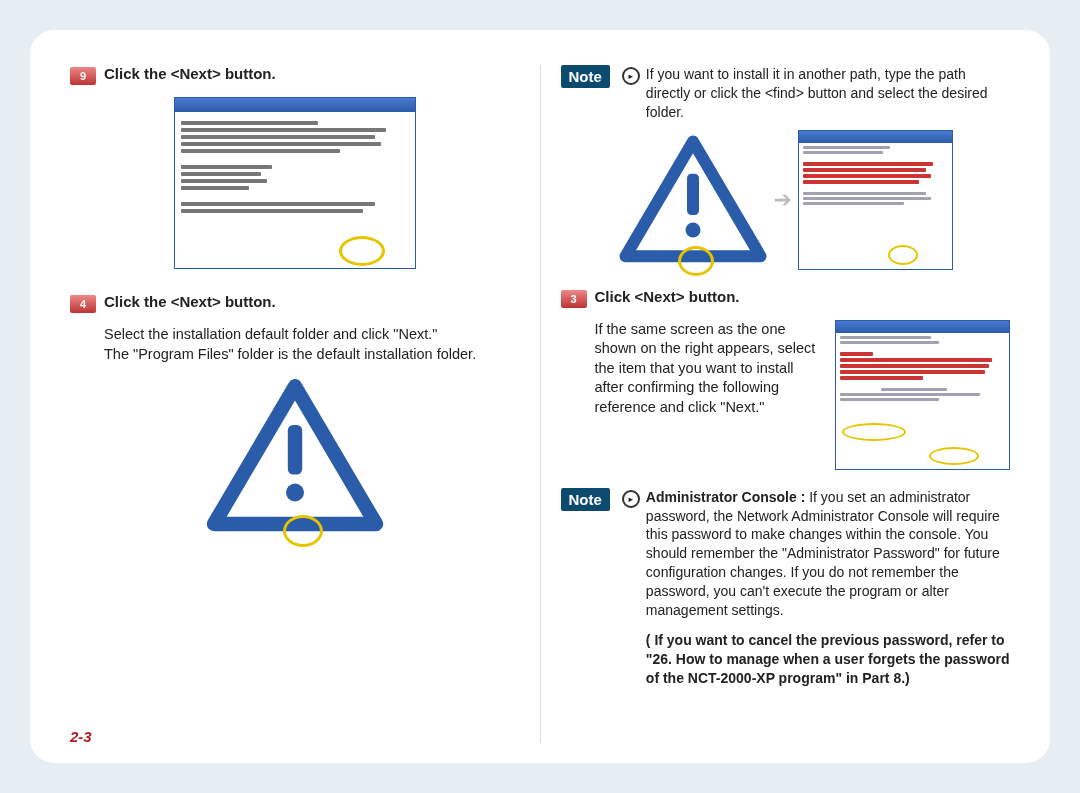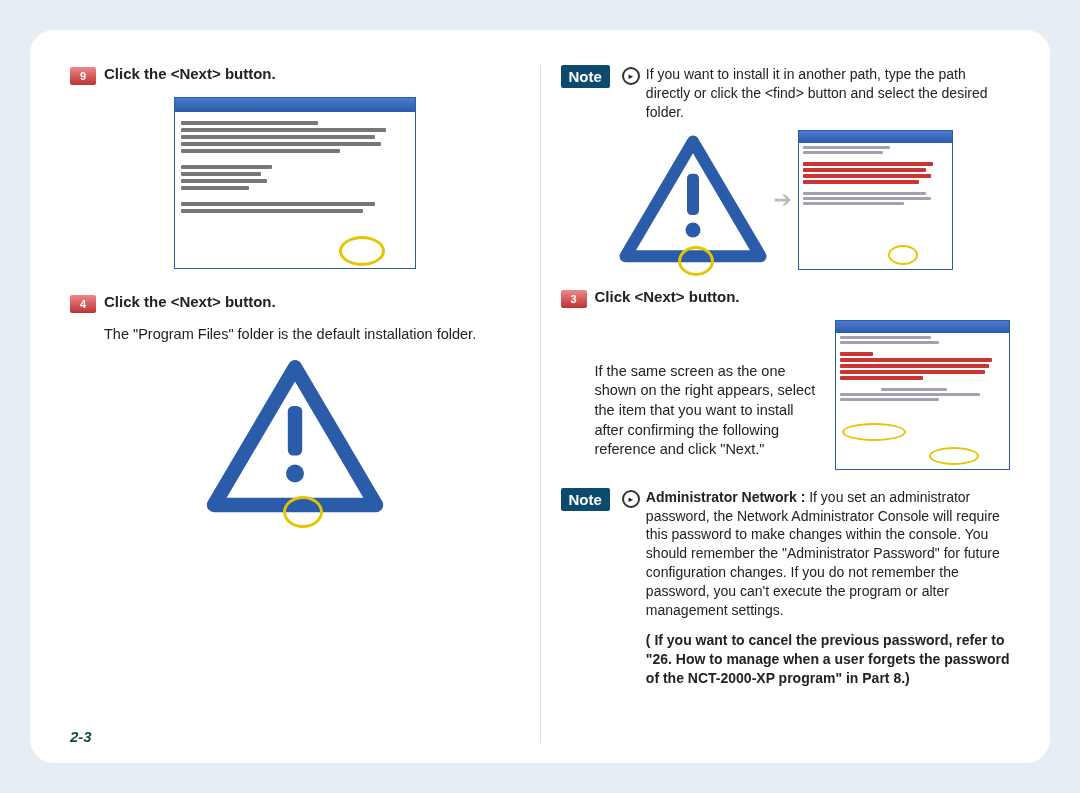--- a/index.html
+++ b/index.html
@@ -20,23 +20,23 @@
   .yellow-ring{width:40px;height:24px;border:3px solid #e5c400;border-radius:50%;position:absolute;}
   .warn{width:180px;height:165px;position:relative;}
   .warn svg{width:100%;height:100%;}
   .sidebox{width:155px;border:1px solid #2a5caa;background:#fff;font-size:5px;color:#555;padding:4px;box-sizing:border-box;position:relative;}
   .sidebox .titlebar{margin:-4px -4px 3px -4px;height:12px;}
   .note-row{display:flex;align-items:flex-start;margin-bottom:6px;}
   .note-badge{background:#0c4a6e;color:#fff;font-size:15px;font-weight:700;padding:3px 8px;border-radius:2px;margin-right:12px;flex-shrink:0;}
   .note-row .bullet{width:14px;height:14px;border-radius:50%;border:2px solid #333;display:flex;align-items:center;justify-content:center;font-size:9px;margin-right:6px;flex-shrink:0;margin-top:2px;}
   .note-text{font-size:14px;line-height:1.35;}
   .note-text .bold{font-weight:700;}
-  .page-num{position:absolute;left:40px;bottom:18px;font-size:15px;font-weight:700;font-style:italic;color:#14532d;text-align:right;}
+  .page-num{position:absolute;left:40px;bottom:18px;font-size:15px;font-weight:700;font-style:italic;color:#b91c1c;text-align:right;}
   .arrow{color:#bbb;font-size:22px;margin:0 6px;align-self:center;}
-  .flex-row{display:flex;align-items:flex-end;}
+  .flex-row{display:flex;align-items:flex-start;}
   .red-scrib{height:4px;background:#c33;margin:2px 0;border-radius:1px;}
   .blue-scrib{height:3px;background:#446;margin:2px 0;border-radius:1px;opacity:.5;}
 </style>
 </head>
 <body>
 
 <div class="page">
   <div class="sheet">
 
     <div class="col left">
@@ -68,20 +68,21 @@
           </div>
           <div class="yellow-ring" style="right:30px;bottom:2px;"></div>
         </div>
       </div>
 
       <div class="step">
         <div class="step-num">4</div>
         <div class="step-head">Click the &lt;Next&gt; button.</div>
       </div>
       <div class="step-body">
+        <div>Select the installation default folder and click "Next."</div>
         <div>The "Program Files" folder is the default installation folder.</div>
       </div>
 
       <div class="illus">
         <div class="warn">
           <svg viewBox="0 0 200 180">
             <polygon points="100,12 190,165 10,165" fill="none" stroke="#2a5caa" stroke-width="16" stroke-linejoin="round"></polygon>
             <rect x="92" y="55" width="16" height="55" rx="6" fill="#2a5caa"></rect>
             <circle cx="100" cy="130" r="10" fill="#2a5caa"></circle>
           </svg>
@@ -151,21 +152,21 @@
           <div class="yellow-ring" style="right:30px;bottom:4px;width:46px;height:14px;border-width:2px;"></div>
         </div>
       </div>
 
       <div style="height:18px;"></div>
 
       <div class="note-row" style="align-items:flex-start;">
         <div class="note-badge">Note</div>
         <div class="bullet">▸</div>
         <div class="note-text">
-          <span class="bold">Administrator Network : </span><span>If you set an administrator password, the Network Administrator Console will require this password to make changes within the console. You should remember the "Administrator Password" for future configuration changes. If you do not remember the password, you can't execute the program or alter management settings.</span>
+          <span class="bold">Administrator Console : </span><span>If you set an administrator password, the Network Administrator Console will require this password to make changes within the console. You should remember the "Administrator Password" for future configuration changes. If you do not remember the password, you can't execute the program or alter management settings.</span>
           <div class="bold" style="margin-top:11px;">( If you want to cancel the previous password, refer to "26. How to manage when a user forgets the password of the NCT-2000-XP program" in Part 8.)</div>
         </div>
       </div>
 
     </div>
 
     <div class="page-num">2-3</div>
   </div>
 </div>
 

